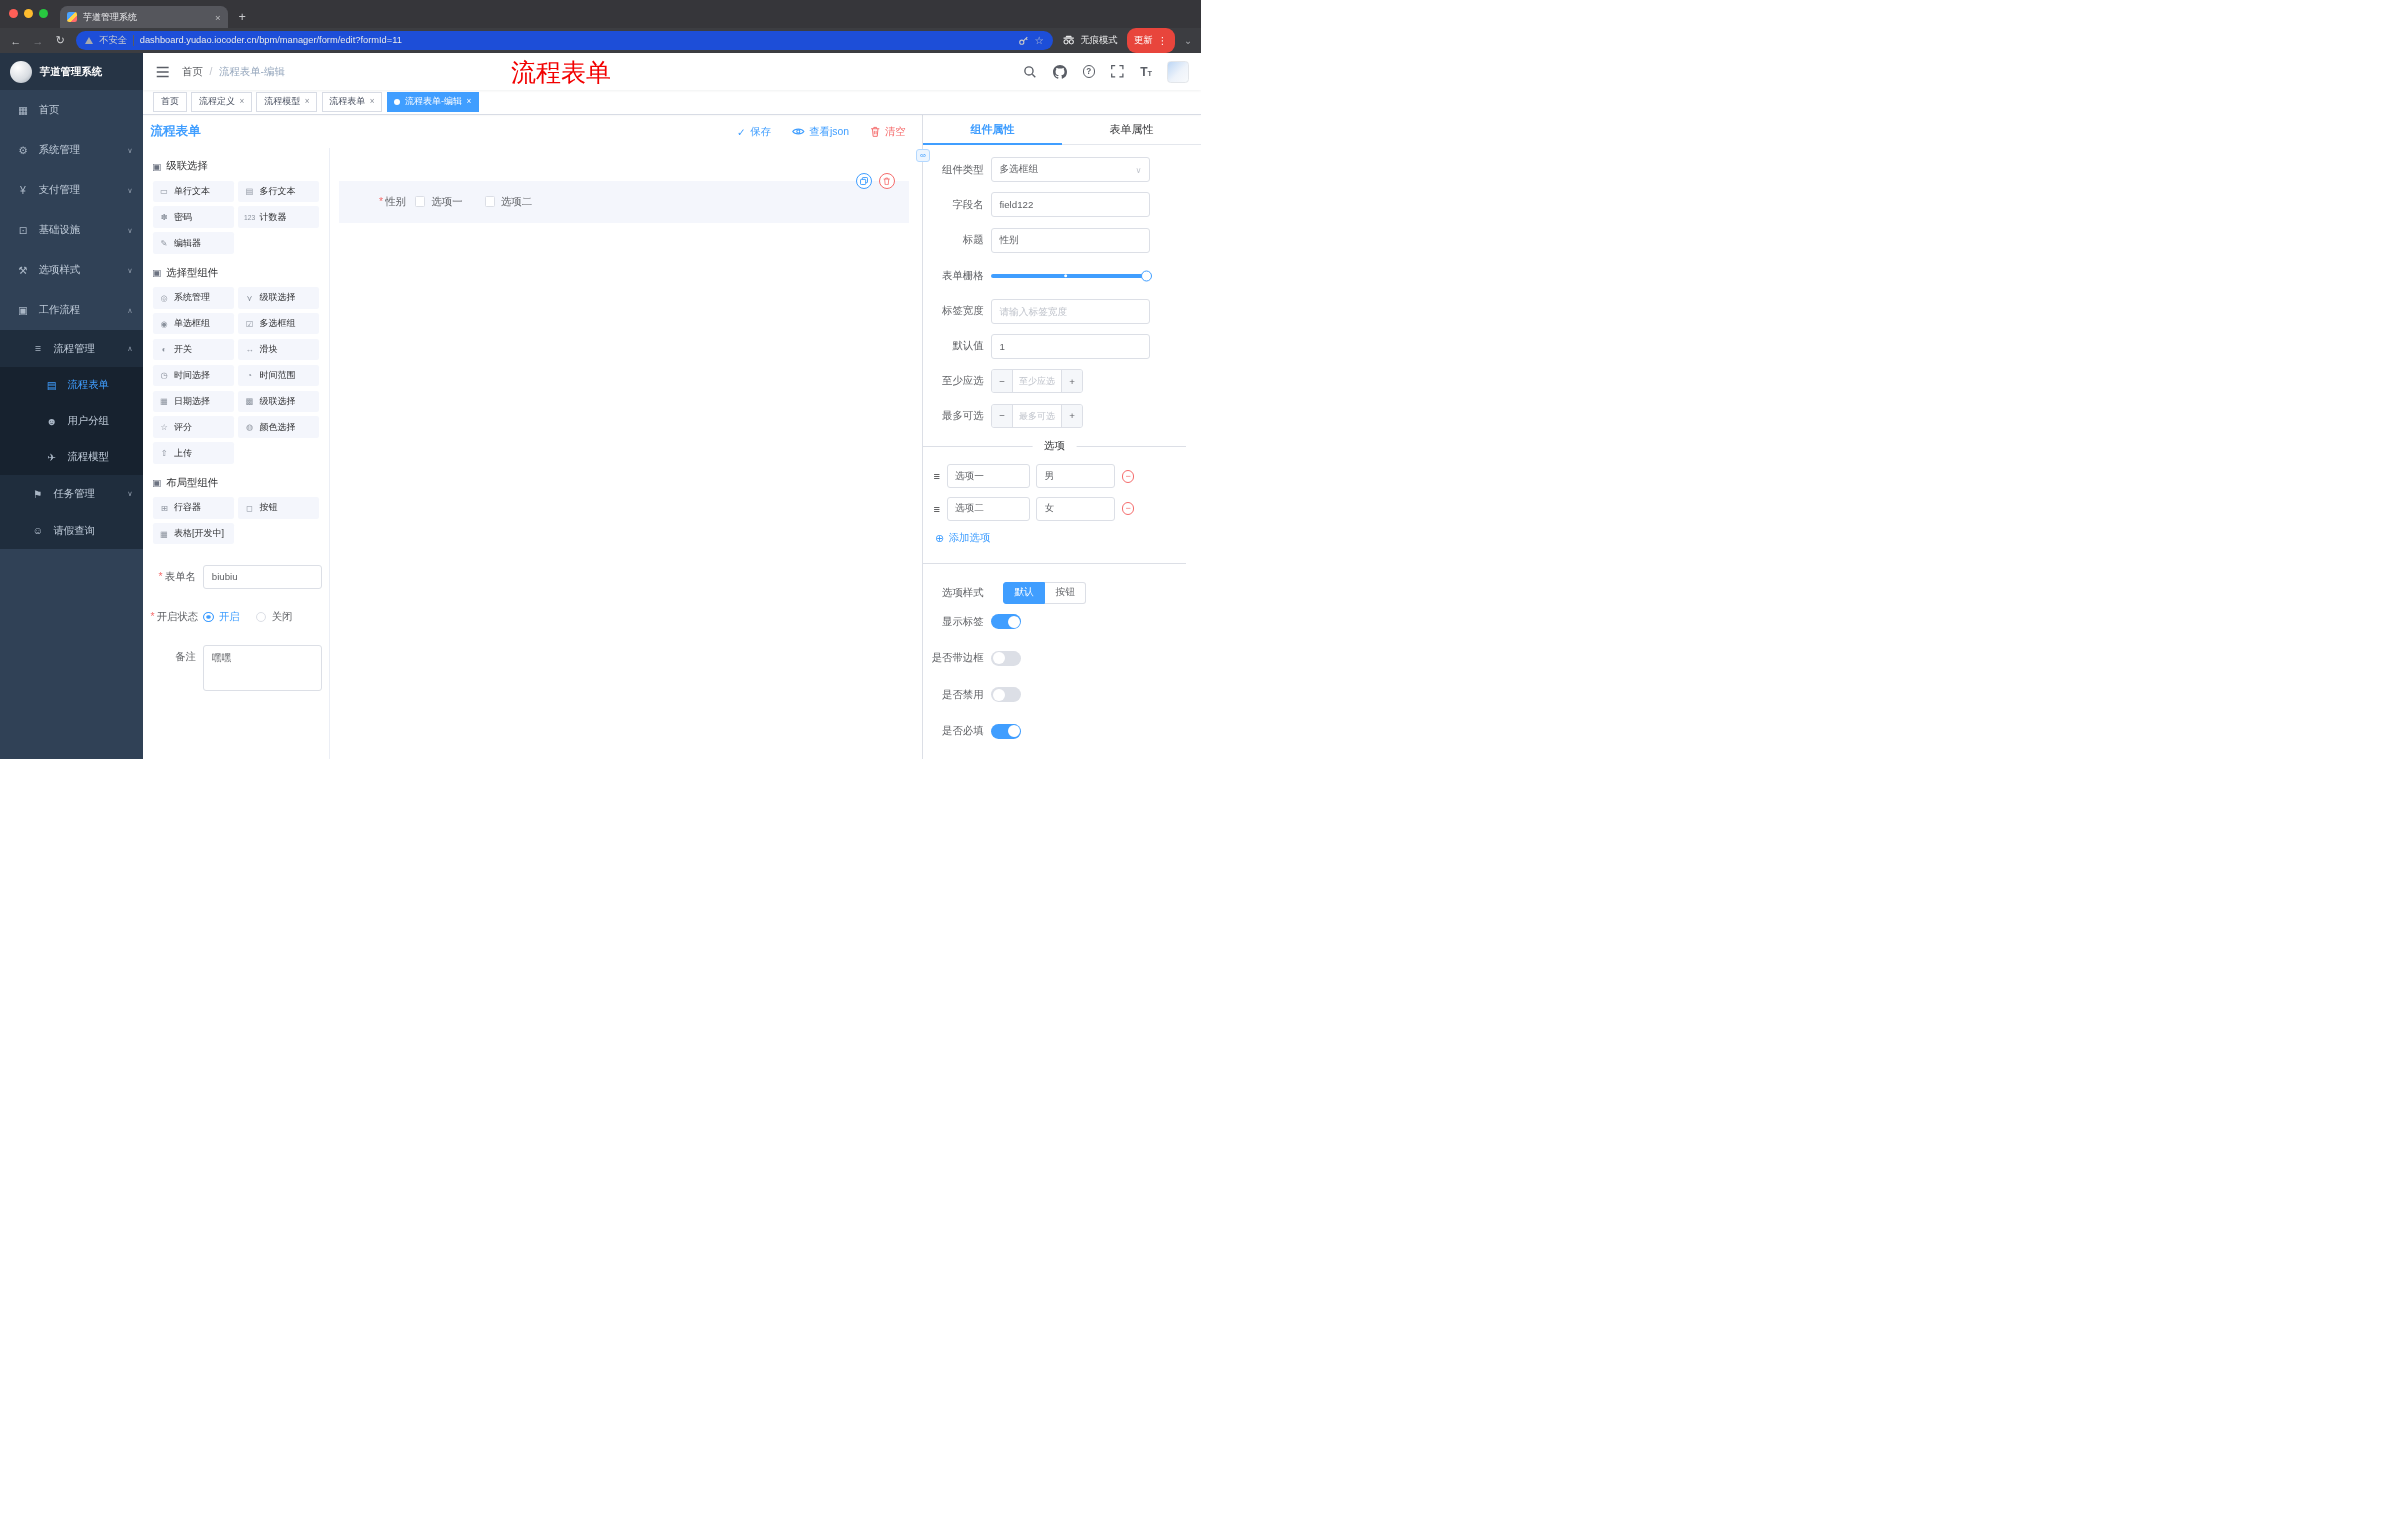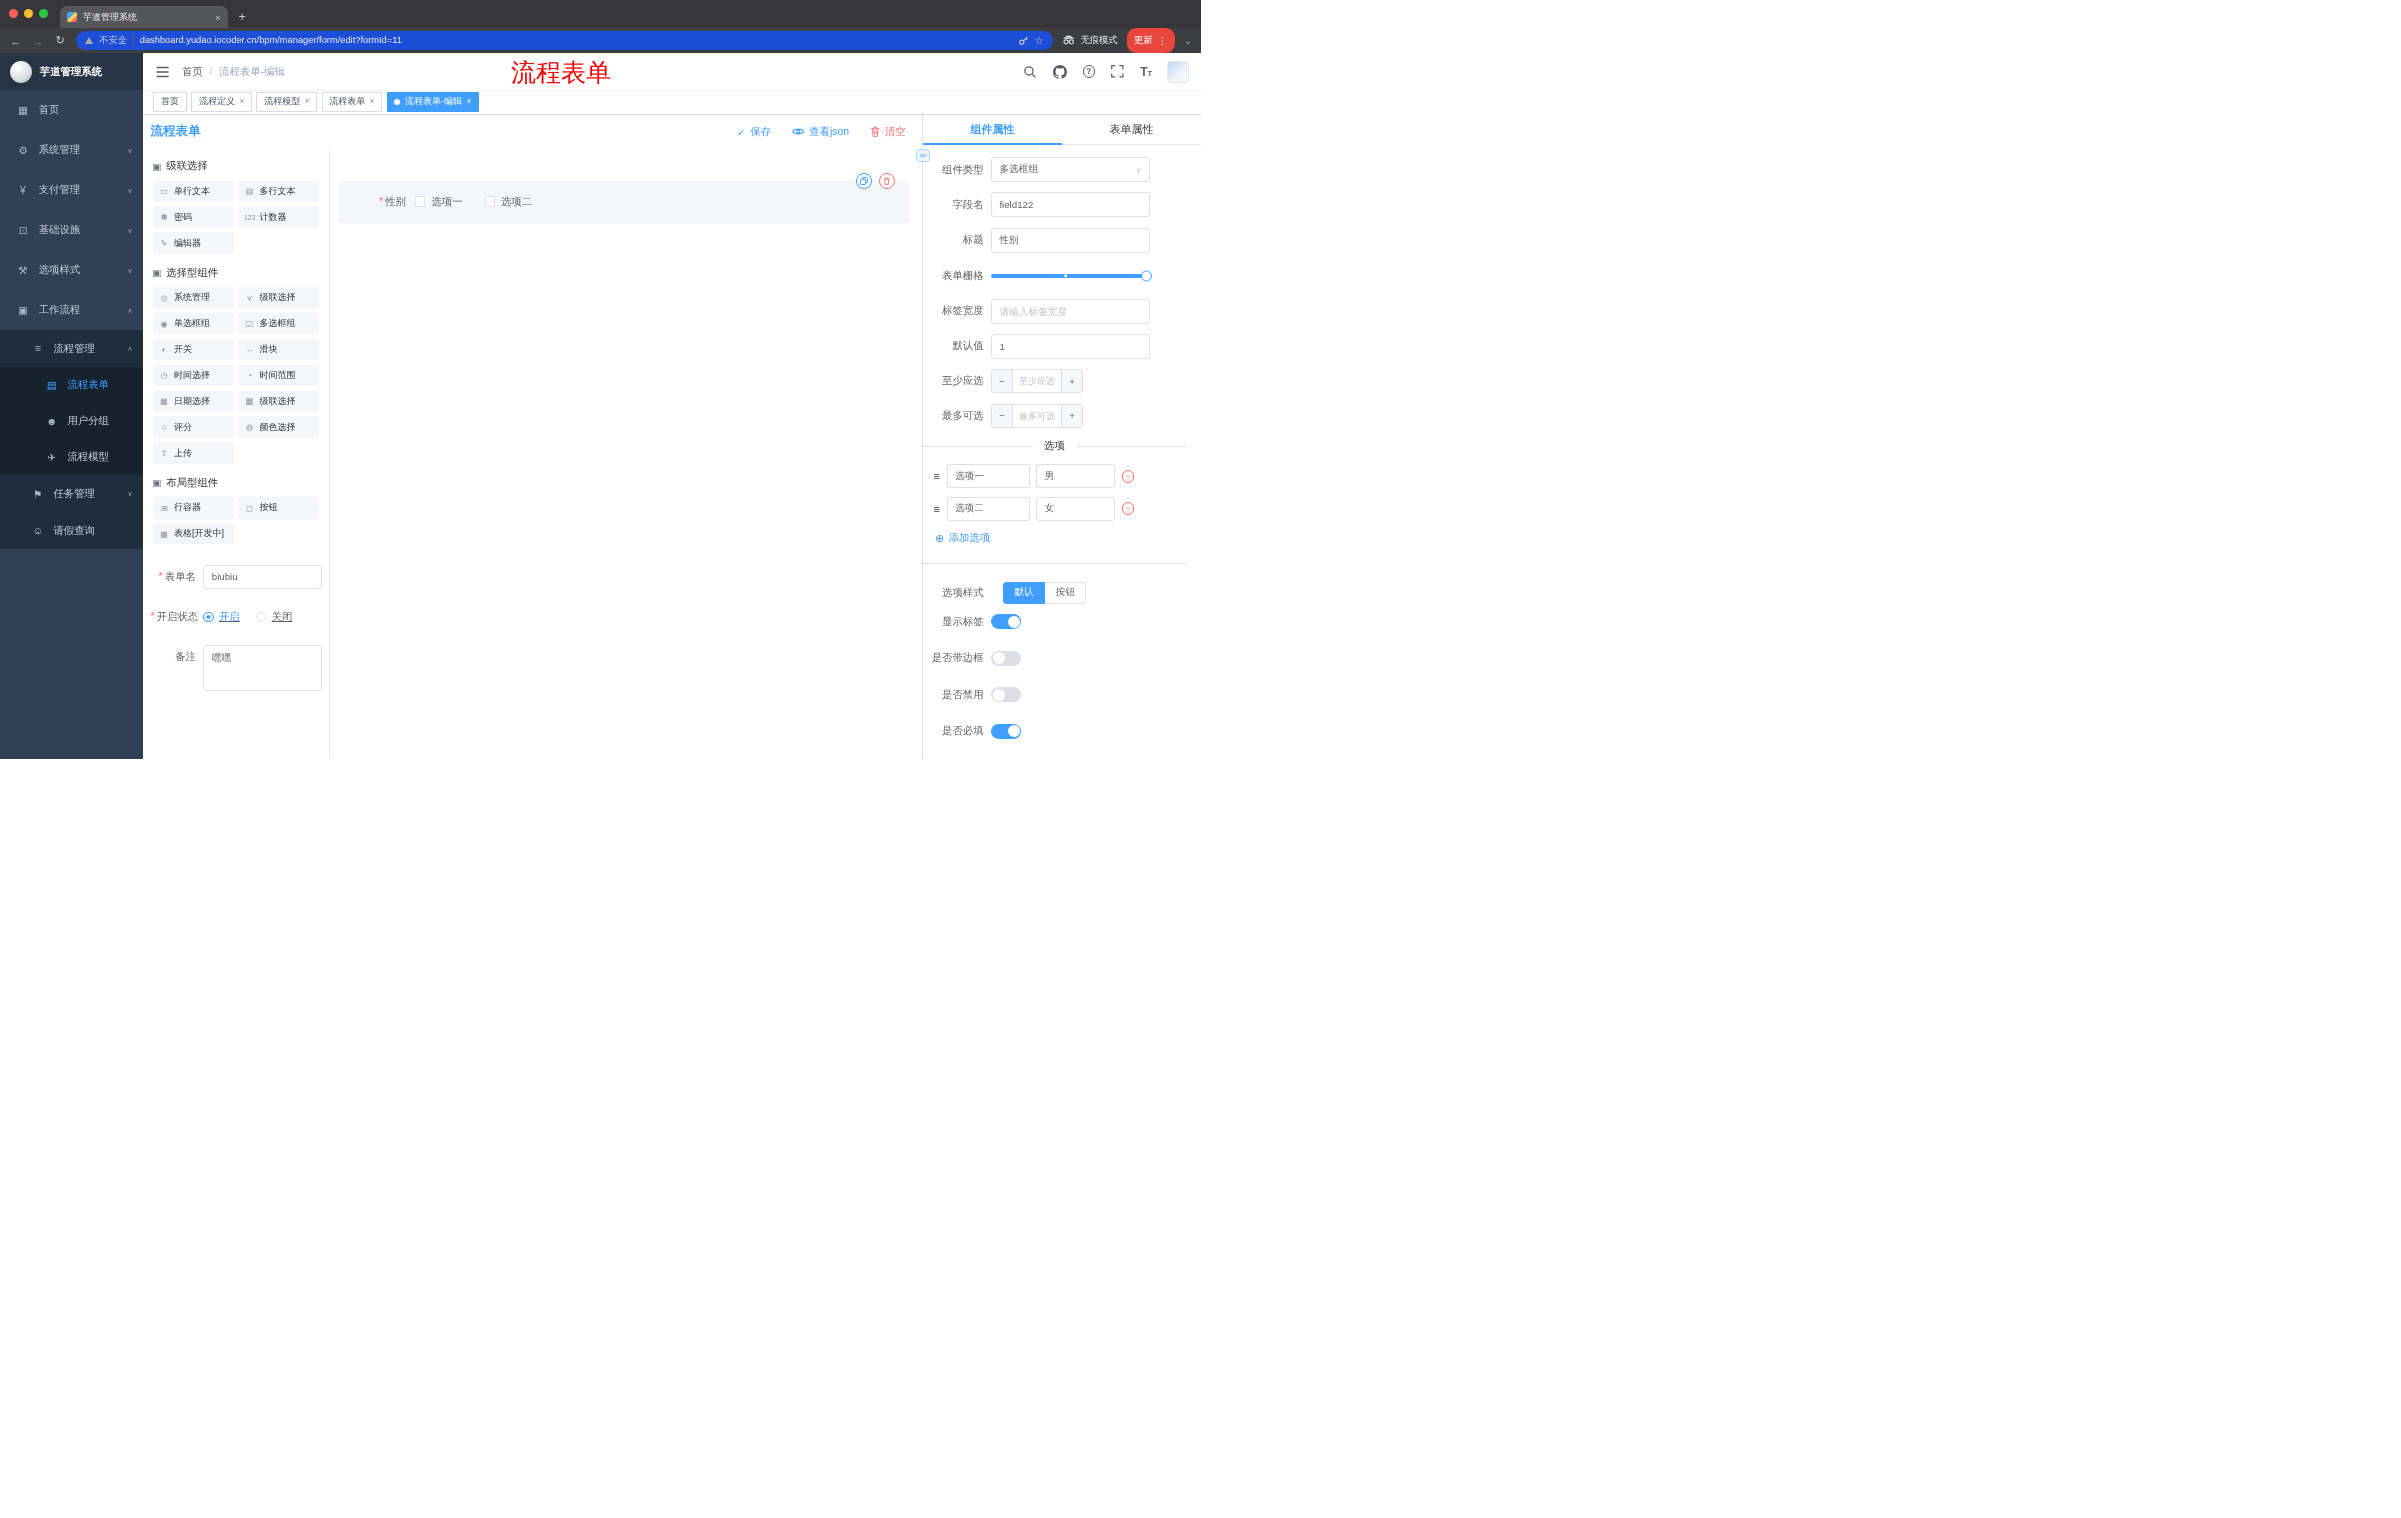--- a/index.html
+++ b/index.html
@@ -97,21 +97,21 @@
     cursor:move;white-space:nowrap;overflow:hidden;}
   .p-ico{color:#8a919c;font-size:8.2px;width:11px;text-align:center;flex-shrink:0;}
   .palette-form{margin-top:18px;font-size:10.4px;color:#606266;}
   .pf-row{display:flex;align-items:flex-start;margin-bottom:16.3px;}
   .pf-label{width:53px;text-align:right;padding-right:7.4px;line-height:24px;flex-shrink:0;white-space:nowrap;}
   .star{color:#f56c6c;margin-right:2.2px;}
   .ipt{height:24px;width:100%;border:0.7px solid #dcdfe6;border-radius:3px;padding:0 7.4px;
     font-size:9.7px;color:#606266;background:#fff;outline:none;font-family:inherit;}
   textarea.ipt{height:46px;padding:4.5px 7.4px;resize:none;line-height:1.4;}
   input::placeholder,textarea::placeholder{color:#c0c4cc;}
-  .radio-group{display:flex;align-items:center;gap:16.3px;line-height:24px;text-decoration:underline;}
+  .radio-group{display:flex;align-items:center;gap:16.3px;line-height:24px;}
   .radio-opt{display:flex;align-items:center;gap:5.2px;cursor:pointer;}
   .radio{width:10.4px;height:10.4px;border-radius:50%;border:0.7px solid #dcdfe6;background:#fff;flex-shrink:0;}
   .radio.on{border-color:#409eff;background:#409eff;box-shadow:inset 0 0 0 2.2px #fff;}
   .radio-opt.on{color:#409eff;}
 
   .canvas{flex:1;min-width:0;padding:13.4px 13.4px 0 9px;position:relative;}
   .form-row{display:flex;align-items:center;}
   .fr-label{width:76px;text-align:right;padding-right:9px;font-size:10.4px;color:#606266;flex-shrink:0;white-space:nowrap;}
   .fr-input{flex:1;height:27px;border:0.7px solid #dcdfe6;border-radius:3px;padding:0 10.4px;
     font-size:10.4px;color:#606266;outline:none;font-family:inherit;}

